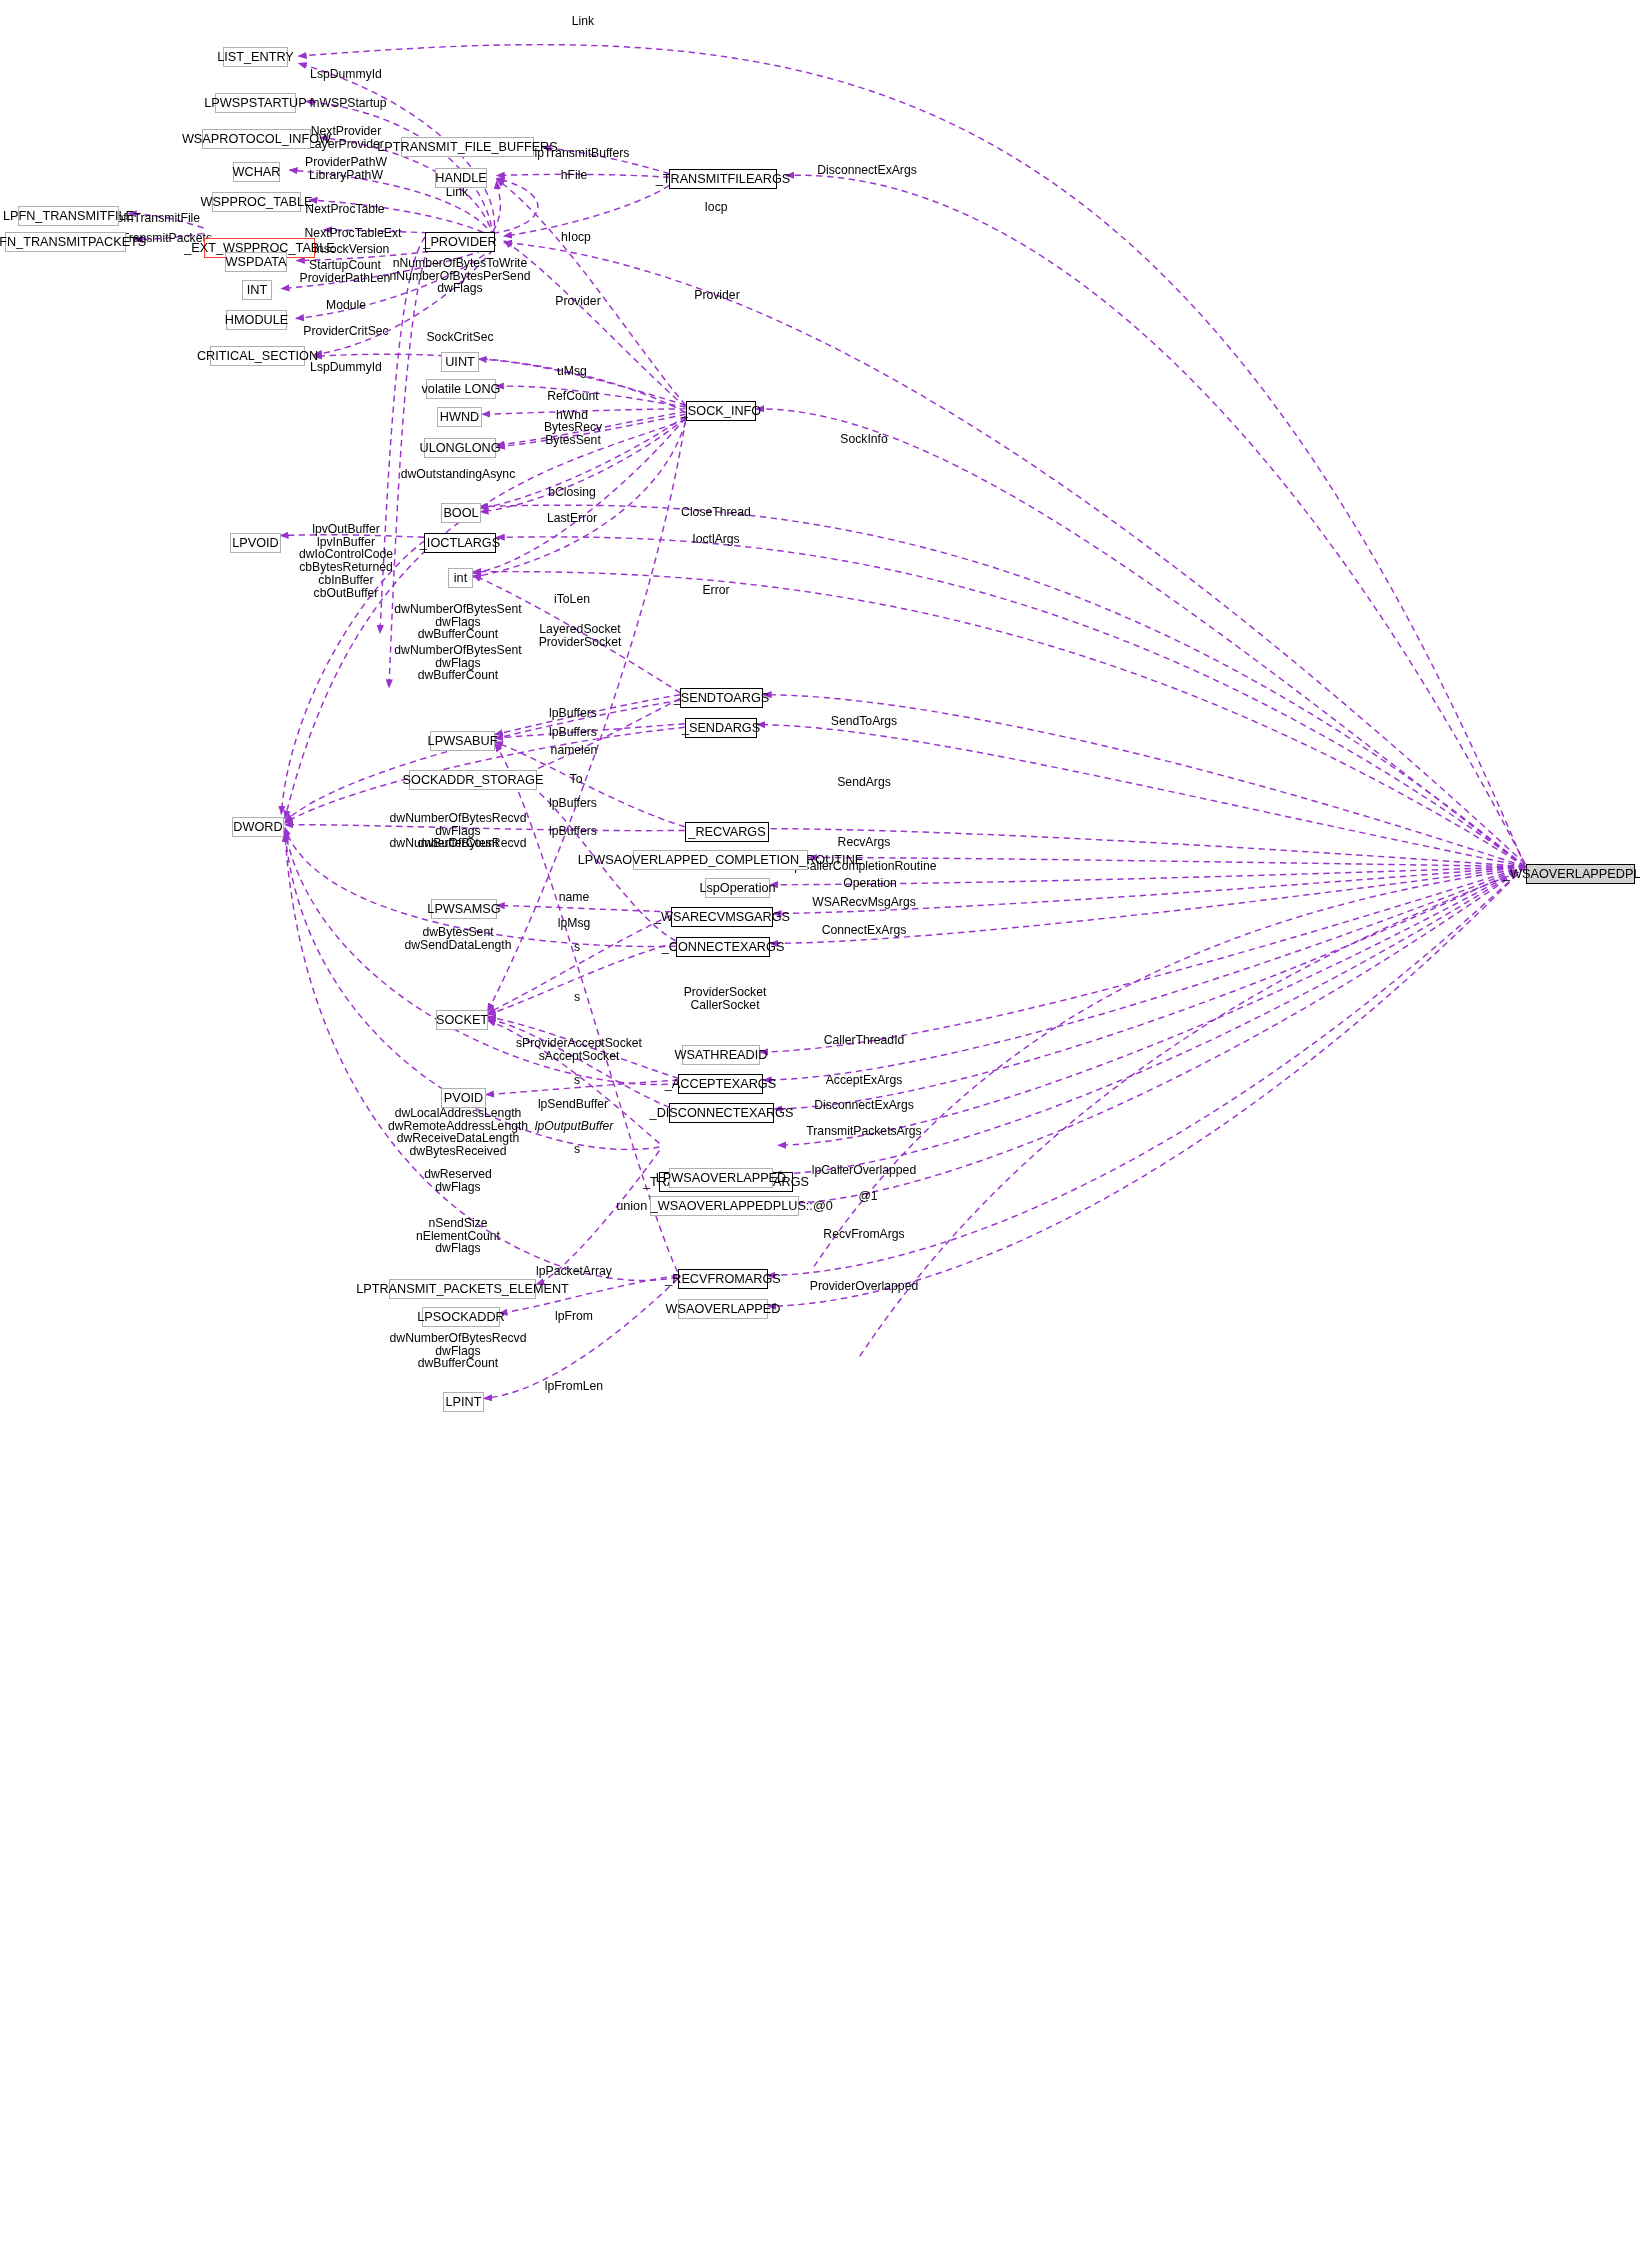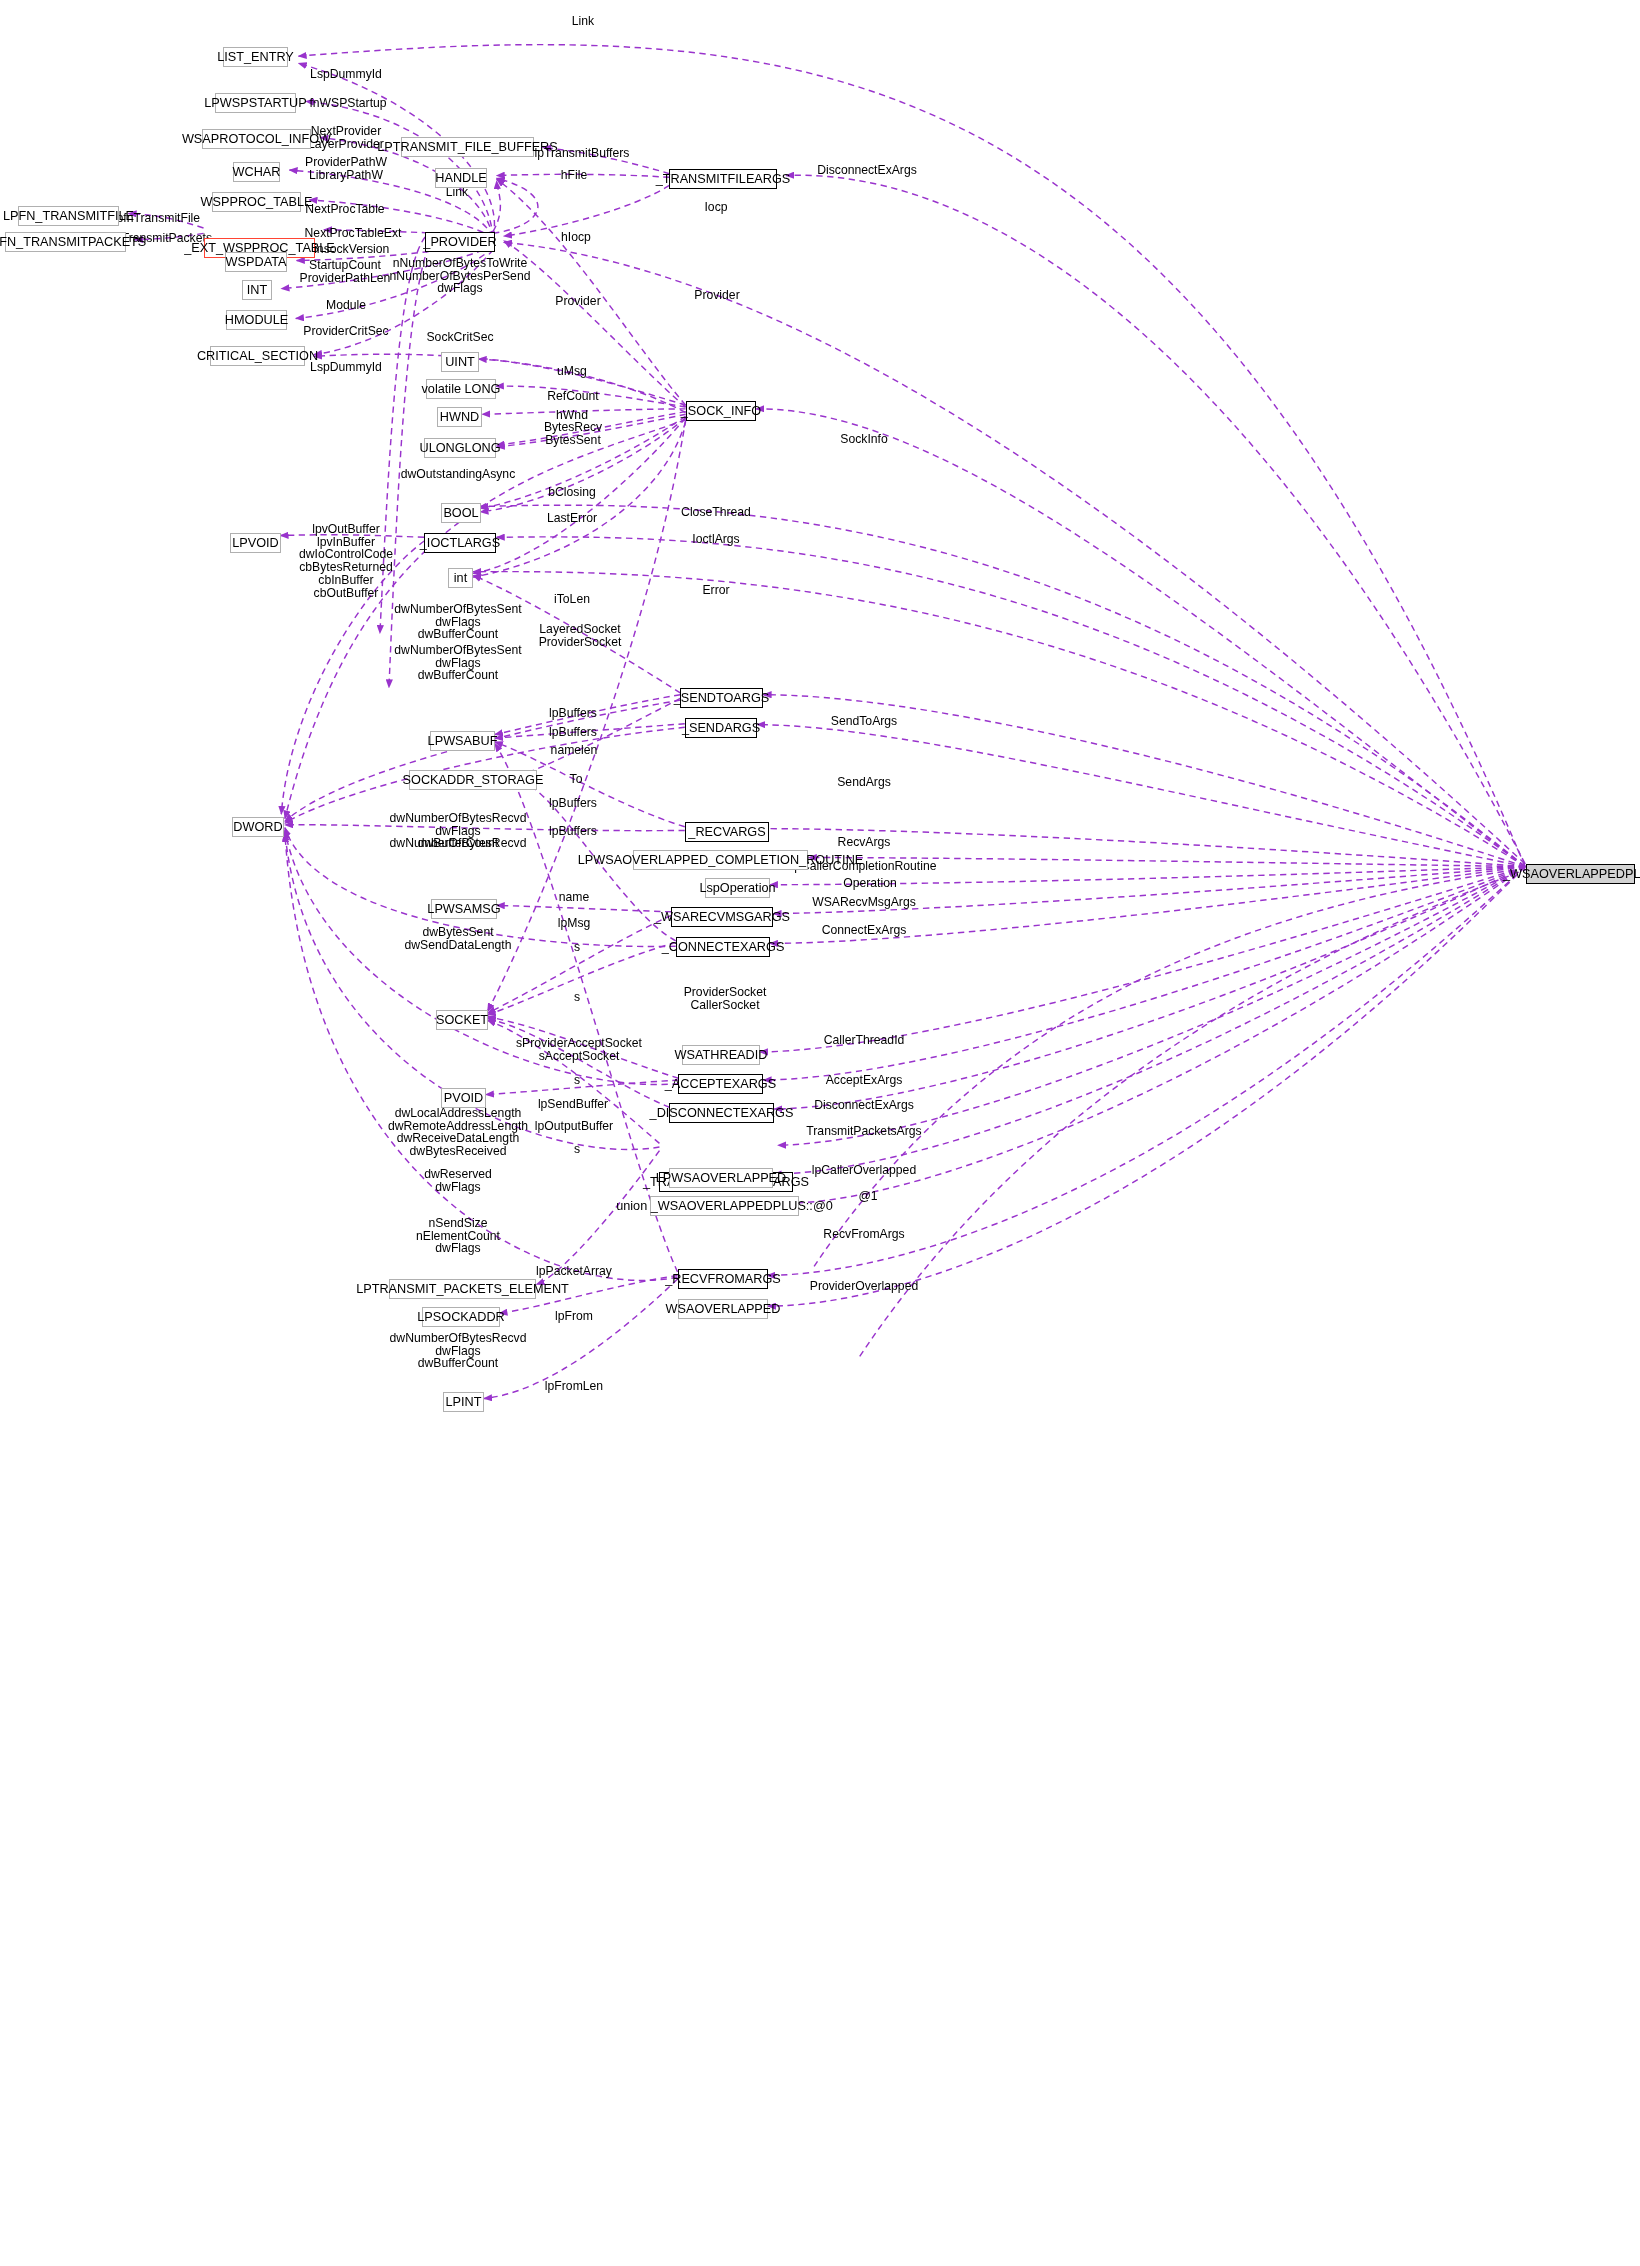--- a/index.html
+++ b/index.html
@@ -374,21 +374,21 @@
       <div class="edge-label" style="left: 725px; top: 986px;">ProviderSocket
 CallerSocket</div>
       <div class="edge-label" style="left: 577px; top: 991px;">s</div>
       <div class="edge-label" style="left: 864px; top: 1034px;">CallerThreadId</div>
       <div class="edge-label" style="left: 579px; top: 1037px;">sProviderAcceptSocket
 sAcceptSocket</div>
       <div class="edge-label" style="left: 864px; top: 1074px;">AcceptExArgs</div>
       <div class="edge-label" style="left: 577px; top: 1074px;">s</div>
       <div class="edge-label" style="left: 573px; top: 1098px;">lpSendBuffer</div>
       <div class="edge-label" style="left: 864px; top: 1099px;">DisconnectExArgs</div>
-      <div class="edge-label" style="left: 574px; top: 1120px;">lpOutputBuffer</div>
+      <div class="edge-label" style="left: 574px; top: 1120px; font-style: italic;">lpOutputBuffer</div>
       <div class="edge-label" style="left: 864px; top: 1125px;">TransmitPacketsArgs</div>
       <div class="edge-label" style="left: 458px; top: 1107px;">dwLocalAddressLength
 dwRemoteAddressLength
 dwReceiveDataLength
 dwBytesReceived</div>
       <div class="edge-label" style="left: 577px; top: 1143px;">s</div>
       <div class="edge-label" style="left: 864px; top: 1164px;">lpCallerOverlapped</div>
       <div class="edge-label" style="left: 458px; top: 1168px;">dwReserved
 dwFlags</div>
       <div class="edge-label" style="left: 868px; top: 1190px;">@1</div>

